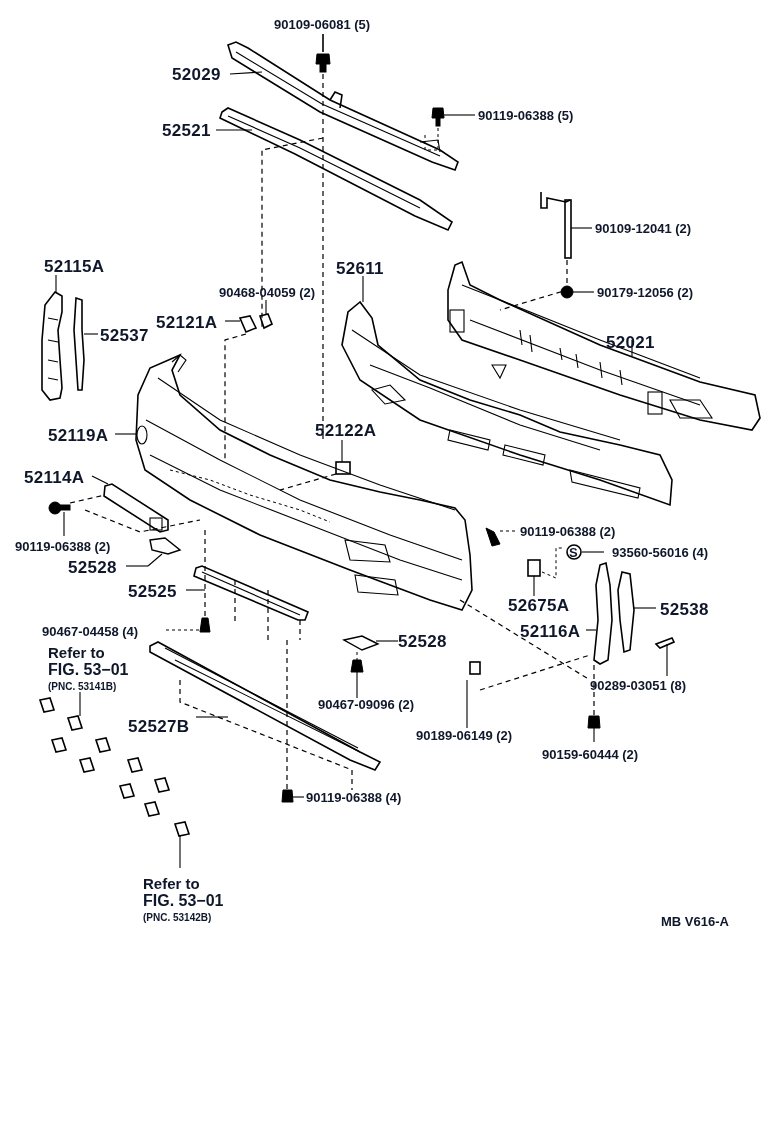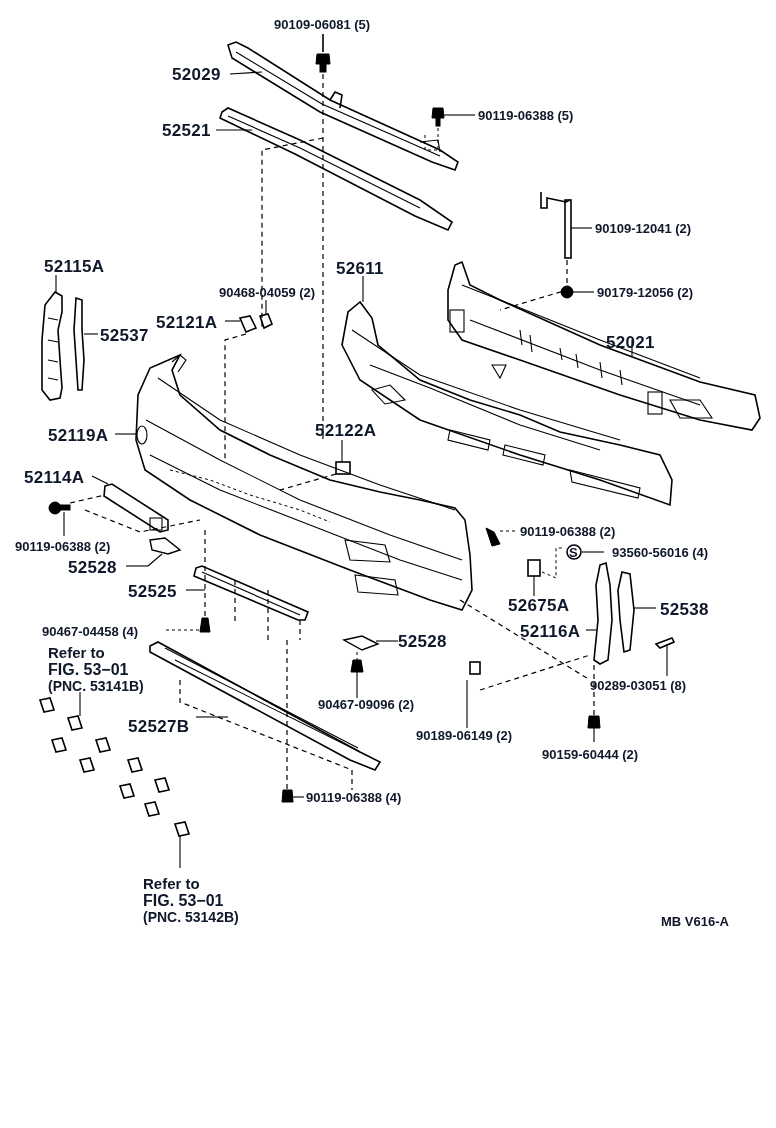--- a/index.html
+++ b/index.html
@@ -4,21 +4,21 @@
 <style>
   html, body { margin:0; padding:0; background:#ffffff; }
   body { width:776px; height:1128px; position:relative; overflow:hidden;
          font-family:"Liberation Sans", sans-serif; }
   #canvas { position:absolute; left:0; top:0; width:776px; height:1128px; }
   .lbl { position:absolute; font-family:"Liberation Sans", sans-serif; font-weight:bold;
          color:#0f172a; white-space:nowrap; line-height:1; }
   .big { font-size:17px; letter-spacing:0.3px; }
   .sm  { font-size:13px; }
   .ref { font-size:15px; line-height:17px; }
-  .pnc { font-size:14px; display:block; }
+  .pnc { font-size:10px; display:block; }
   svg .s { fill:none; stroke:#000; stroke-width:1.6; }
   svg .t { fill:none; stroke:#000; stroke-width:1.1; }
   svg .d { fill:none; stroke:#000; stroke-width:1.2; stroke-dasharray:5 4; }
   svg .dd { fill:none; stroke:#000; stroke-width:1; stroke-dasharray:3 3; }
   svg .f { fill:#000; stroke:#000; }
   svg .w { fill:#fff; stroke:#000; stroke-width:1.4; }
 </style>
 </head>
 <body>
 

